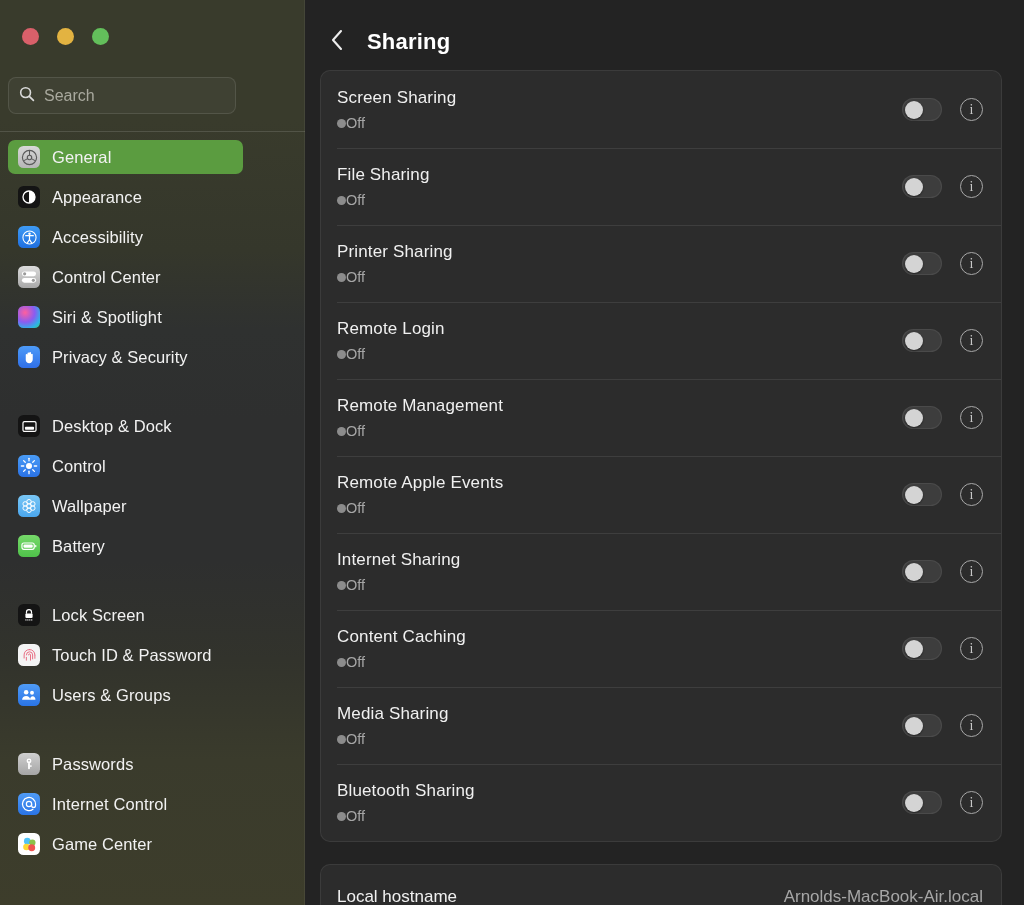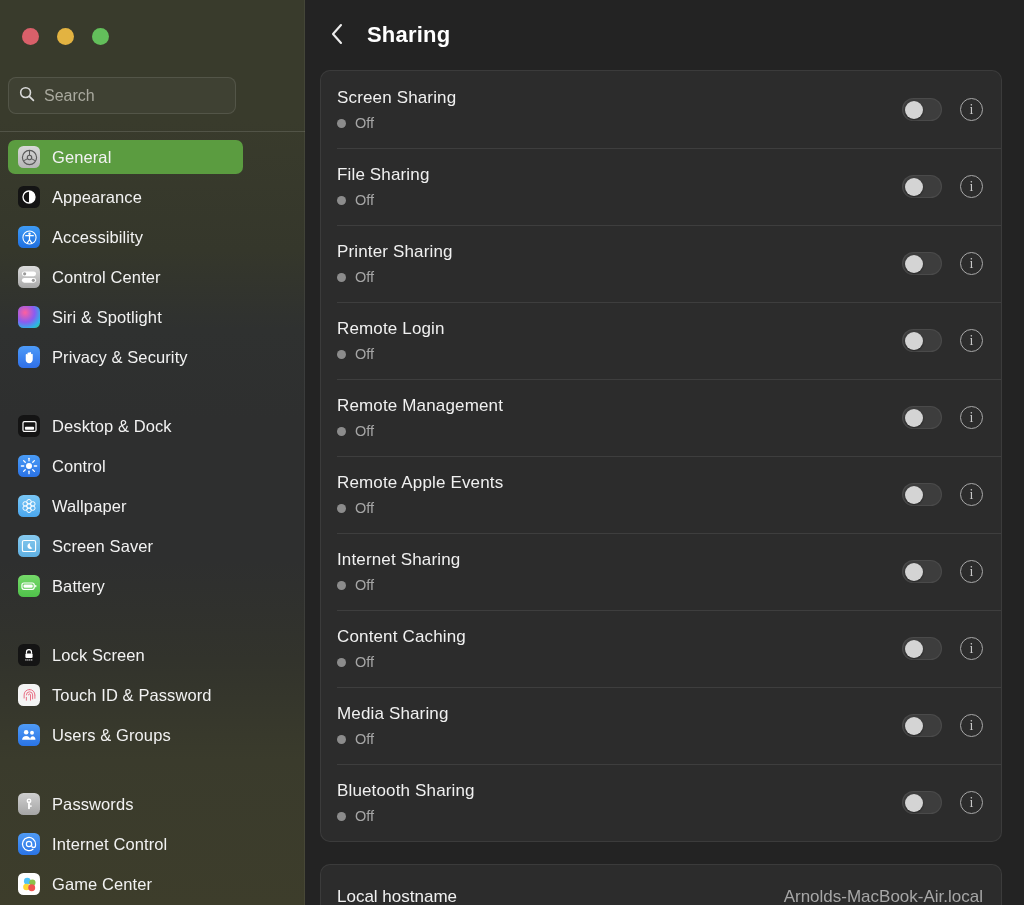--- a/index.html
+++ b/index.html
@@ -88,21 +88,21 @@
   .ic-lock      { background:#141414; }
   .ic-touchid   { background:#f4f4f4; }
   .ic-users     { background:linear-gradient(#4f9bf6,#2a74e6); }
   .ic-passwords { background:linear-gradient(#cfcfcf,#a5a5a5); }
   .ic-internet  { background:linear-gradient(#4f9bf6,#2a74e6); }
   .ic-gamecenter{ background:#ffffff; }
 
   
   .main { flex:1; height:905px; background:#232323; position:relative; overflow:hidden; }
 
-  .main-header { display:flex; align-items:flex-start; gap:16px; padding:22px 0 0 18px; height:62px; }
+  .main-header { display:flex; align-items:center; gap:16px; padding:22px 0 0 18px; height:62px; }
   .back-btn {
     width:28px; height:28px; display:flex; align-items:center; justify-content:center;
     cursor:default;
   }
   .page-title { color:#fff; font-size:22px; font-weight:bold; letter-spacing:.2px; }
 
   .scroll-area { position:absolute; top:62px; left:0; right:0; bottom:0; padding:8px 22px 0 15px; }
 
   .card {
     background:#2c2c2c;
@@ -115,21 +115,21 @@
   .row {
     display:flex; align-items:center;
     height:77px; padding:0 18px 0 16px; position:relative;
   }
   .row + .row::before{
     content:""; position:absolute; left:16px; right:0; top:0; height:1px;
     background:rgba(255,255,255,0.085);
   }
   .row-text { flex:1; display:flex; flex-direction:column; gap:7px; }
   .row-title { color:#f0f0f0; font-size:17px; letter-spacing:.15px; }
-  .row-status { display:flex; align-items:center; gap:9px; }
+  .row-status { display:flex; align-items:center; }
   .status-dot { width:9px; height:9px; border-radius:50%; background:#8c8c8c; }
   .status-label { color:#a6a6a6; font-size:14.5px; }
 
   .row-controls { display:flex; align-items:center; gap:18px; }
 
   .toggle {
     width:40px; height:23px; border-radius:12px;
     background:#3d3d3d; border:1px solid rgba(255,255,255,0.07);
     position:relative; cursor:default; flex:0 0 40px;
   }
@@ -284,29 +284,20 @@
                 <circle cx="6.9" cy="9.2" r="3"></circle>
                   <circle cx="17.1" cy="9.2" r="3"></circle>
                 <circle cx="6.9" cy="14.8" r="3"></circle>
                   <circle cx="17.1" cy="14.8" r="3"></circle>
               </g>
             </svg>
           </span>
           <span class="nav-label">Wallpaper</span>
         </div>
 
-        <div class="nav-item">
-          <span class="ic ic-saver">
-            <svg width="18" height="18" viewBox="0 0 24 24">
-              <rect x="3.2" y="4.6" width="17.6" height="14.8" rx="2.2" fill="none" stroke="#fff" stroke-width="1.5"></rect>
-              <path d="M13.6 8.4a3.8 3.8 0 1 0 3.1 6.1 4.4 4.4 0 0 1-3.1-6.1z" fill="#fff"></path>
-            </svg>
-          </span>
-          <span class="nav-label">Screen Saver</span>
-        </div>
 
         <div class="nav-item">
           <span class="ic ic-battery">
             <svg width="18" height="18" viewBox="0 0 24 24">
               <rect x="2.6" y="8" width="16.4" height="8.4" rx="2.6" fill="none" stroke="#fff" stroke-width="1.6"></rect>
               <rect x="4.6" y="10" width="12.4" height="4.4" rx="1.6" fill="#fff"></rect>
               <rect x="20.2" y="10.6" width="1.6" height="3.2" rx="0.8" fill="#fff"></rect>
             </svg>
           </span>
           <span class="nav-label">Battery</span>

